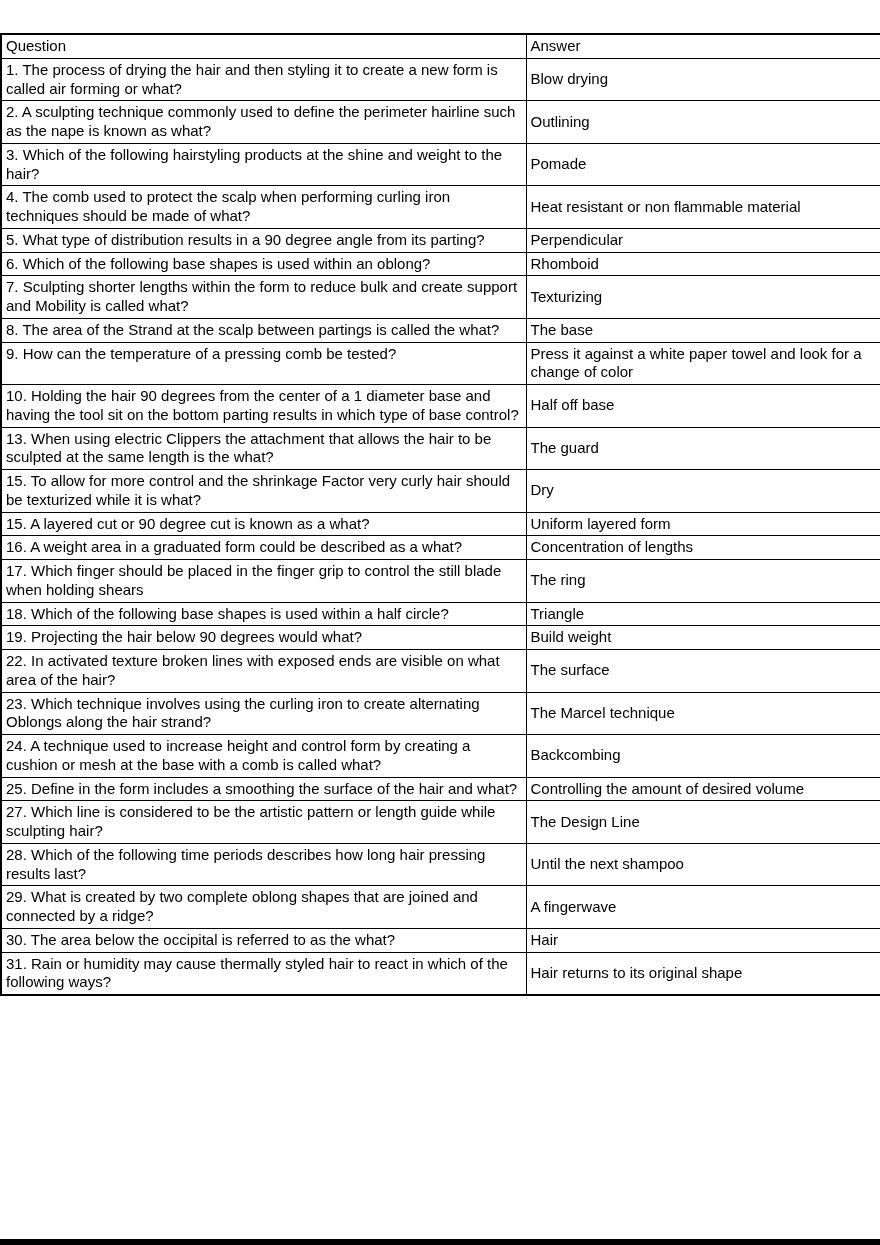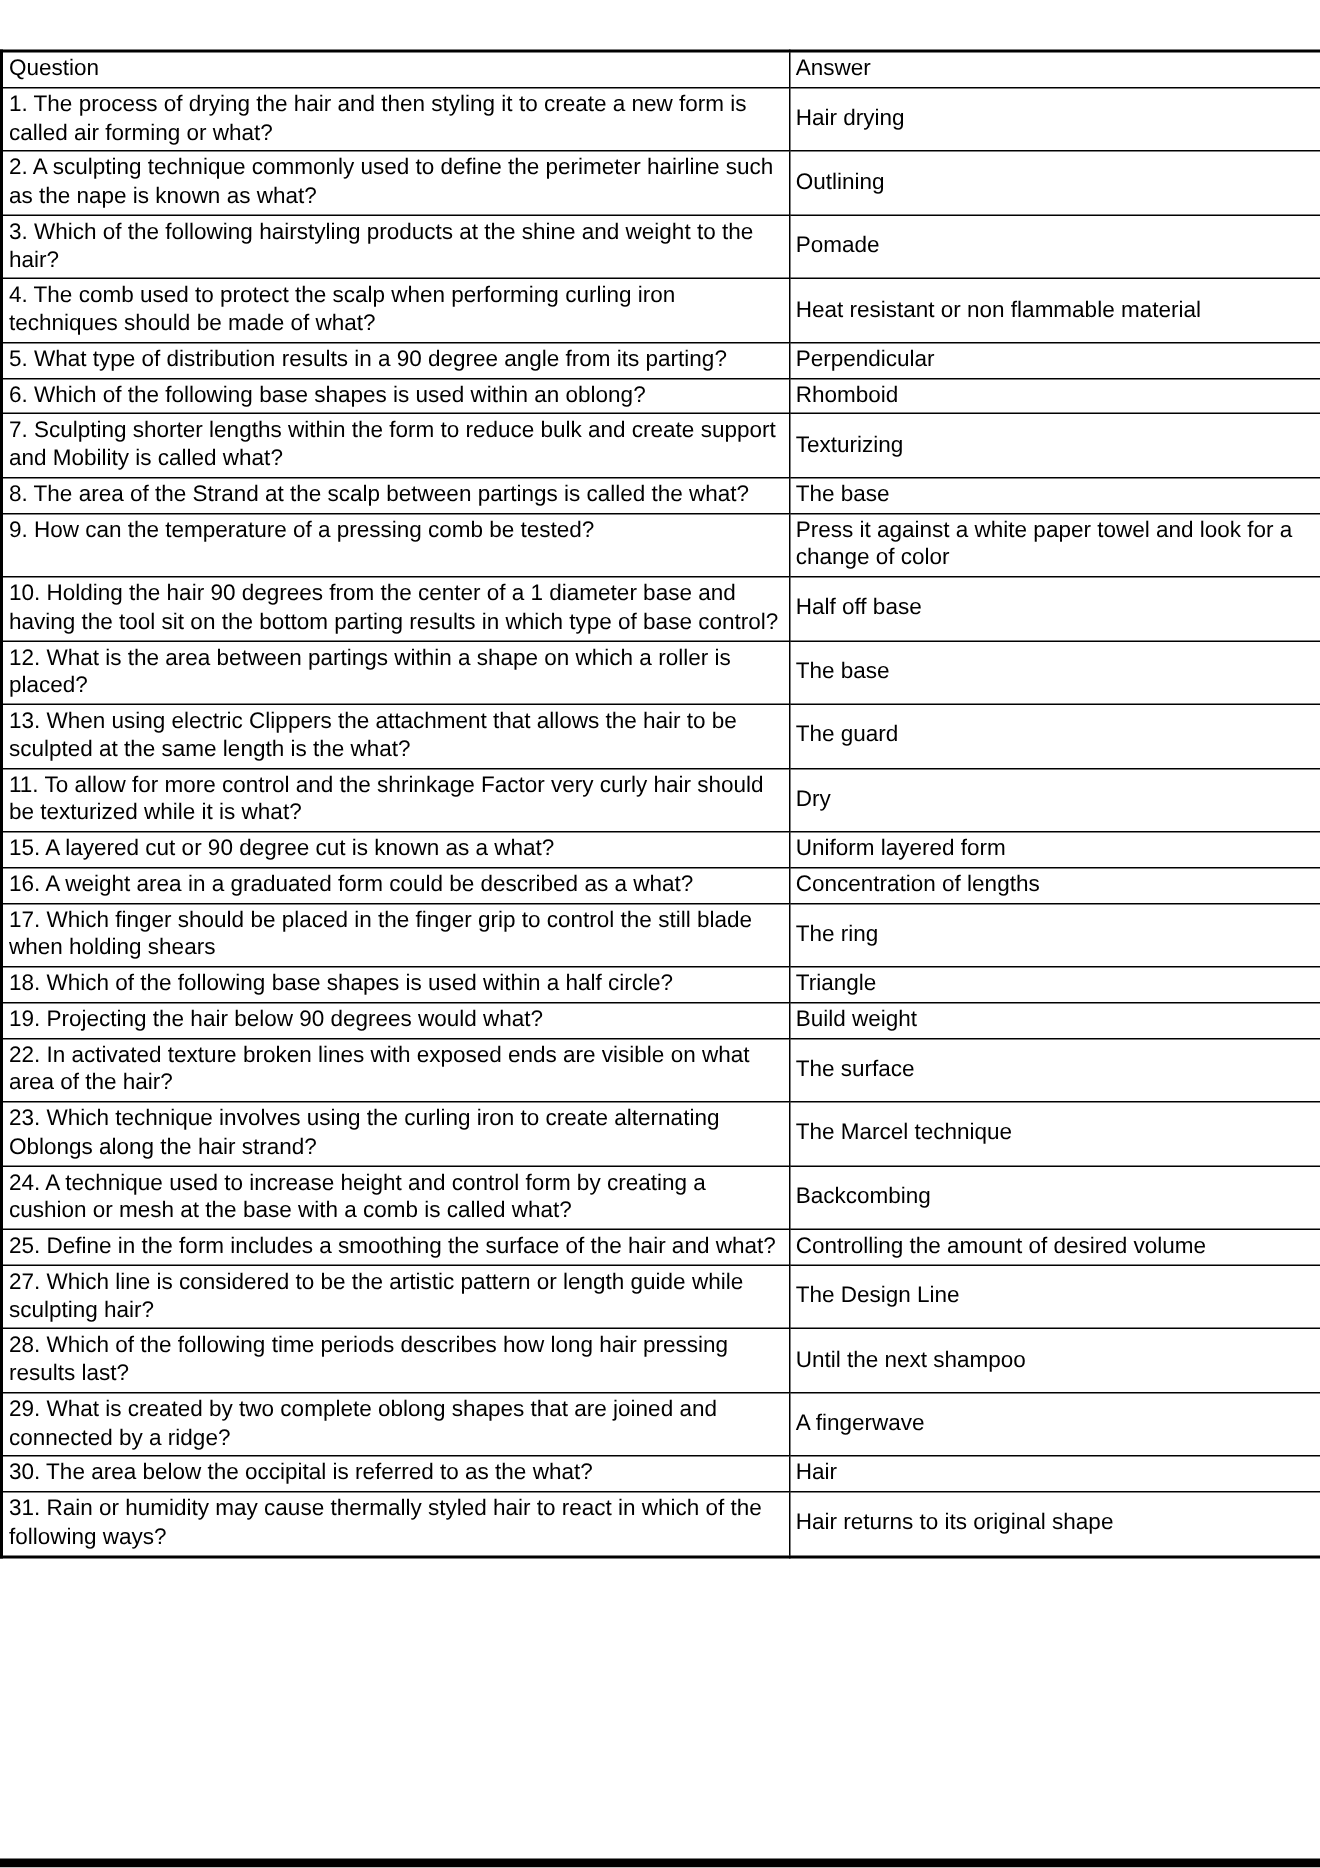--- a/index.html
+++ b/index.html
@@ -57,21 +57,21 @@
     </colgroup>
     <thead>
       <tr>
         <th>Question</th>
         <th>Answer</th>
       </tr>
     </thead>
     <tbody id="table-body">
         <tr>
           <td class="q-cell">1. The process of drying the hair and then styling it to create a new form is called air forming or what?</td>
-          <td class="a-cell">Hair drying</td>
+          <td class="a-cell">Blow drying</td>
         </tr>
         <tr>
           <td class="q-cell">2. A sculpting technique commonly used to define the perimeter hairline such as the nape is known as what?</td>
           <td class="a-cell">Outlining</td>
         </tr>
         <tr>
           <td class="q-cell">3. Which of the following hairstyling products at the shine and weight to the hair?</td>
           <td class="a-cell">Pomade</td>
         </tr>
         <tr>
@@ -96,29 +96,25 @@
         </tr>
         <tr>
           <td class="q-cell">9. How can the temperature of a pressing comb be tested?</td>
           <td class="a-cell">Press it against a white paper towel and look for a change of color</td>
         </tr>
         <tr>
           <td class="q-cell">10. Holding the hair 90 degrees from the center of a 1 diameter base and having the tool sit on the bottom parting results in which type of base control?</td>
           <td class="a-cell">Half off base</td>
         </tr>
         <tr>
-          <td class="q-cell">12. What is the area between partings within a shape on which a roller is placed?</td>
-          <td class="a-cell">The base</td>
-        </tr>
-        <tr>
           <td class="q-cell">13. When using electric Clippers the attachment that allows the hair to be sculpted at the same length is the what?</td>
           <td class="a-cell">The guard</td>
         </tr>
         <tr>
-          <td class="q-cell">11. To allow for more control and the shrinkage Factor very curly hair should be texturized while it is what?</td>
+          <td class="q-cell">15. To allow for more control and the shrinkage Factor very curly hair should be texturized while it is what?</td>
           <td class="a-cell">Dry</td>
         </tr>
         <tr>
           <td class="q-cell">15. A layered cut or 90 degree cut is known as a what?</td>
           <td class="a-cell">Uniform layered form</td>
         </tr>
         <tr>
           <td class="q-cell">16. A weight area in a graduated form could be described as a what?</td>
           <td class="a-cell">Concentration of lengths</td>
         </tr>

